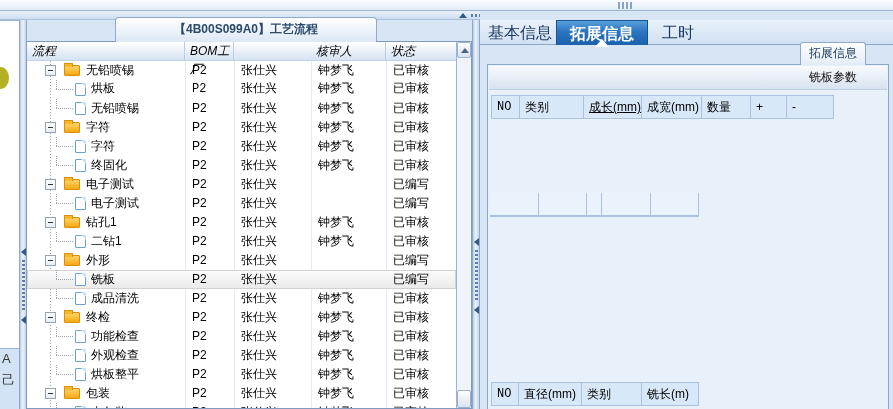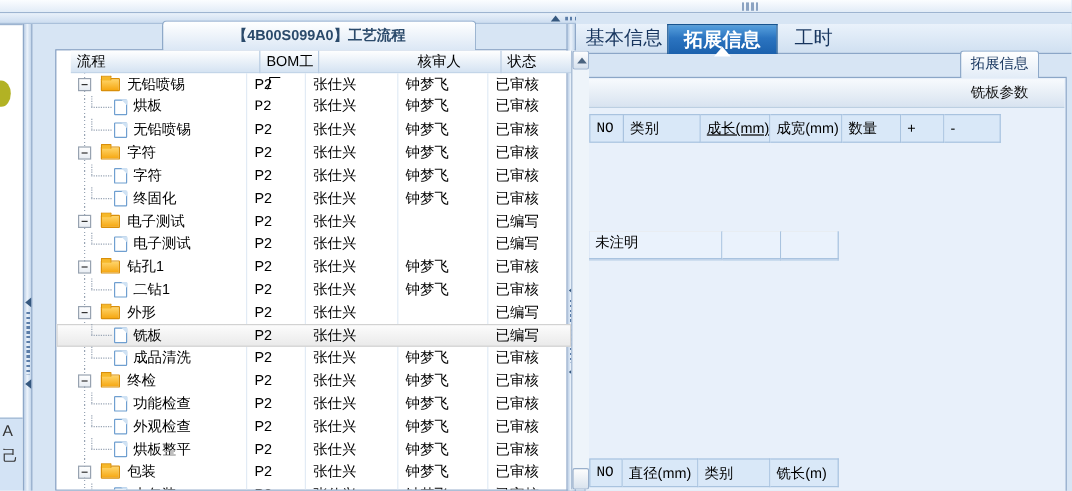--- a/index.html
+++ b/index.html
@@ -34,29 +34,29 @@
   
   .vsplit { position:absolute; width:8px;
     background:linear-gradient(90deg,#b9cde5,#ecf3fb 45%,#c2d5ea);
     border-left:1px solid #8fa8c8; border-right:1px solid #8fa8c8; }
   .vgrip-dots { position:absolute; left:2px; width:3px; height:52px;
     background:repeating-linear-gradient(180deg,#5b7da8 0 2px,transparent 2px 4px); }
   .tri-left { position:absolute; left:1px; width:0; height:0;
     border-top:4px solid transparent; border-bottom:4px solid transparent;
     border-right:5px solid #35587f; }
   
-  .treewrap { position:absolute; left:26px; top:17px; width:524px; height:392px;margin-left:20px; }
+  .treewrap { position:absolute; left:26px; top:17px; width:524px; height:392px; }
   .treetab { position:absolute; left:89px; top:0; width:262px; height:25px;
     background:linear-gradient(#ffffff,#dbe7f5); border:1px solid #8ea9c9; border-bottom:none;
     border-radius:4px 4px 0 0; text-align:center; line-height:23px;
     font-weight:bold; color:#2b4a6b; z-index:2; }
   .treebox { position:absolute; left:0; top:24px; width:446px; height:368px;
     background:#fff; border:1px solid #7f9cc0; overflow:hidden; }
-  .thead { position:absolute; left:12px; top:0; width:430px; height:19px;
-    background:linear-gradient(#ffffff,#d5e3f2); border-bottom:1px solid #c3d5e8; z-index:5; }
+  .thead { position:absolute; left:0; top:0; width:430px; height:19px;
+    background:linear-gradient(#ffffff,#d5e3f2); border-bottom:1px solid #c3d5e8; z-index:5;font-style:italic; }
   .th { position:absolute; top:0; height:19px; line-height:18px; padding-left:5px;
     border-right:1px solid #b9cce2; }
   .treebody { position:absolute; left:0; top:19px; right:15px; bottom:0; overflow:hidden; }
   .colsep { position:absolute; top:0; bottom:0; width:1px; background:#e2ebf5; z-index:1; }
   .mainline { position:absolute; left:23px; top:0; bottom:0; width:1px;
     background:repeating-linear-gradient(180deg,#98a4b4 0 1px,transparent 1px 3px); }
   .trow { position:absolute; left:0; width:100%; height:19px; line-height:19px; z-index:2; }
   .trow.selected { background:linear-gradient(#fdfdfd,#e9e9e9);
     outline:1px solid #d2d2d2; outline-offset:-1px; }
   .expander { position:absolute; left:18px; top:4px; width:11px; height:11px;
@@ -411,21 +411,20 @@
           <span class="gcell first" style="width: 112px;">.XX</span>
           <span class="gcell" style="width: 49px;"></span>
           <span class="gcell" style="width: 48px;"></span>
         </div>
         <div class="grid t2row">
           <span class="gcell first" style="width: 112px;">.XXX</span>
           <span class="gcell" style="width: 49px;"></span>
           <span class="gcell" style="width: 48px;"></span>
         </div>
         <div class="grid t2row">
-          <span class="gcell first" style="width: 112px;">未注明</span>
           <span class="gcell" style="width: 49px;"></span>
           <span class="gcell" style="width: 48px;"></span>
         </div>
       </div>
 
     <div class="grid" id="t3head" style="left:3px; top:317px;">
         <span class="gcell first" style="width: 28px;">NO</span>
         <span class="gcell" style="width: 63px;">直径(mm)</span>
         <span class="gcell" style="width: 60px;">类别</span>
         <span class="gcell" style="width: 57px;">铣长(m)</span>

